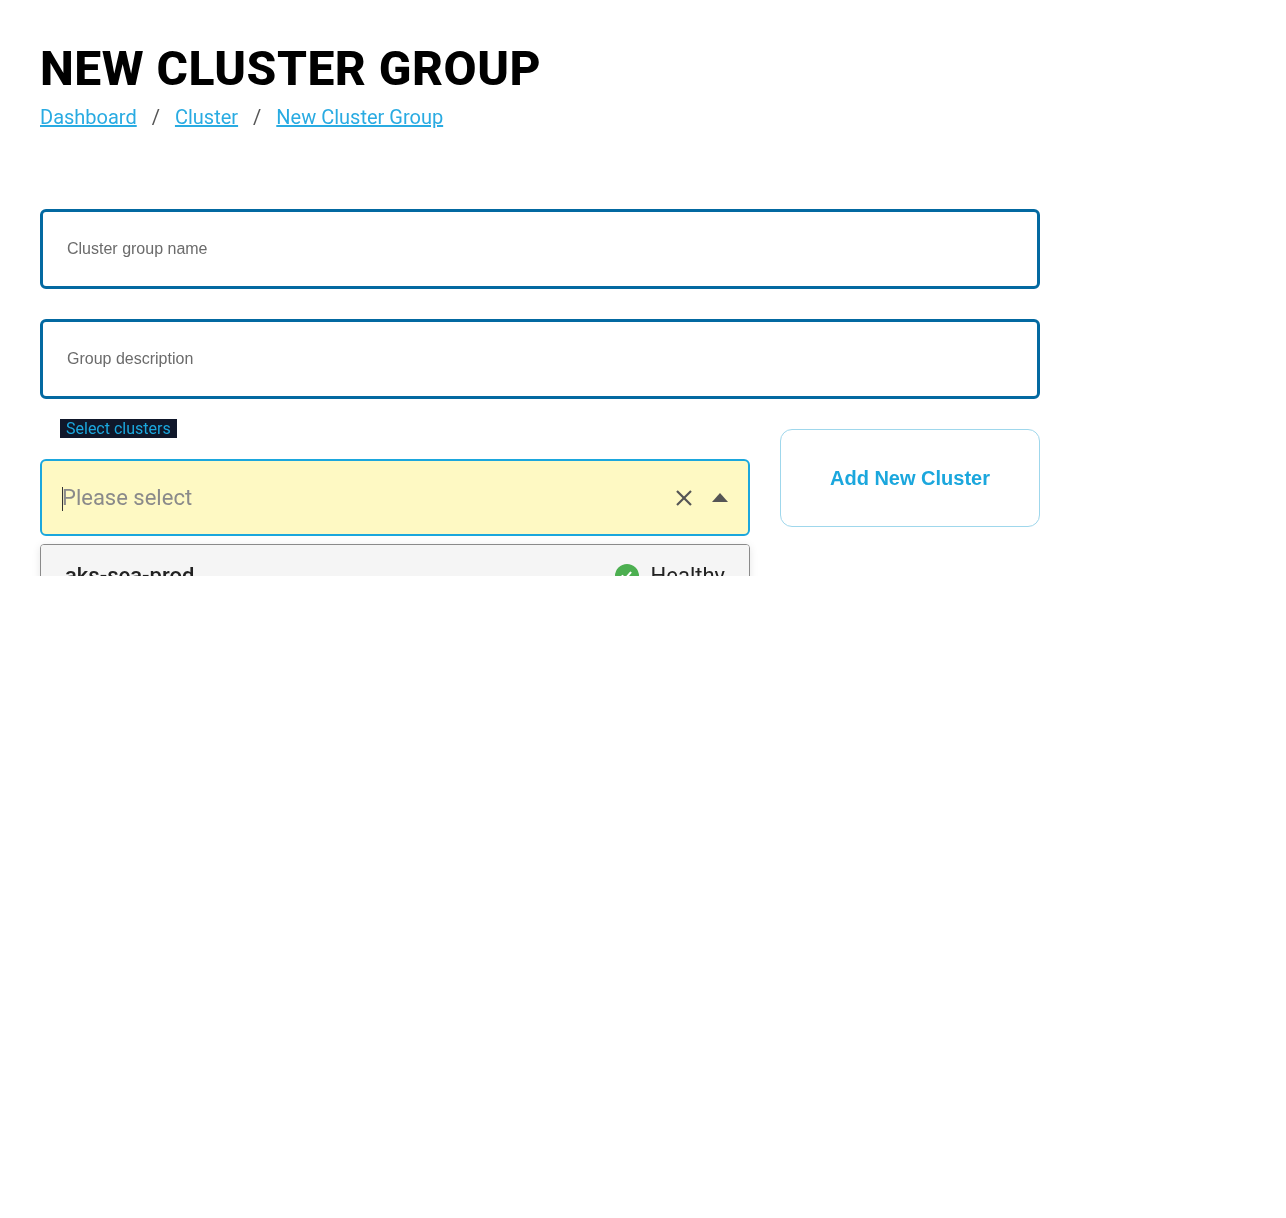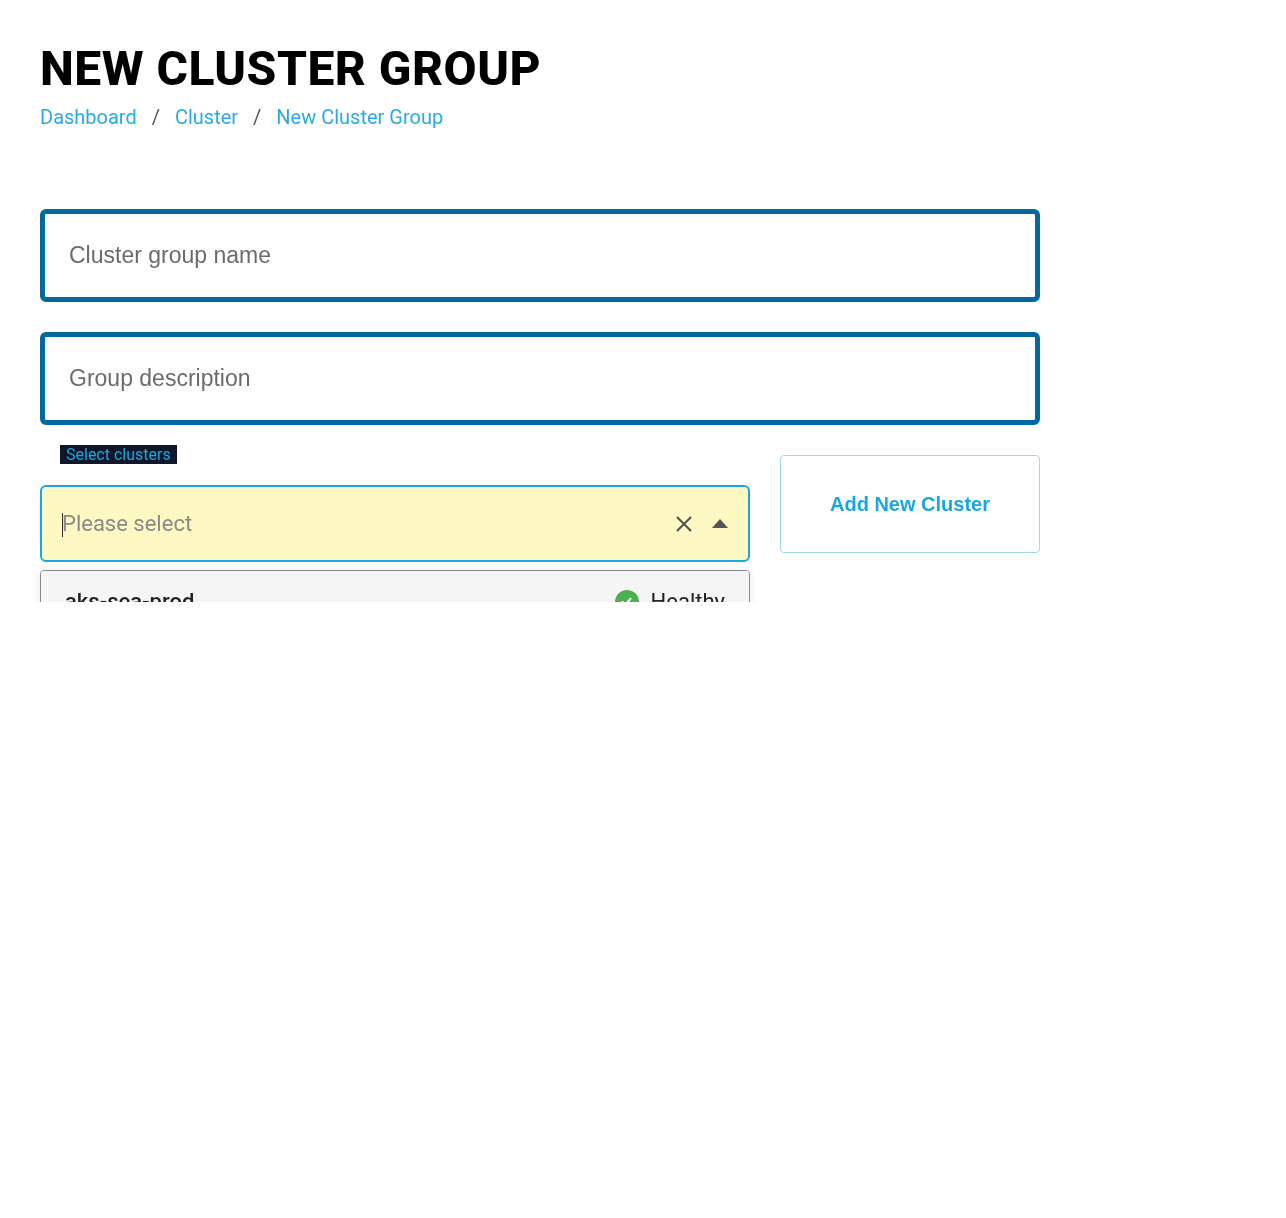--- a/index.html
+++ b/index.html
@@ -20,36 +20,37 @@
       color: #000000;
       margin-bottom: 8px;
     }
     .breadcrumb {
       font-size: 20px;
       color: #29abe2;
       margin-bottom: 80px;
     }
     .breadcrumb a {
       color: #29abe2;
+      text-decoration: underline;
       cursor: pointer;
     }
     .breadcrumb .sep {
       color: #555;
       margin: 0 10px;
       text-decoration: none;
     }
     .form-area {
       max-width: 1000px;
     }
     .text-input {
       width: 100%;
-      border: 5px solid #0369a1;
+      border: 3px solid #0369a1;
       border-radius: 6px;
       padding: 28px 24px;
-      font-size: 23px;
+      font-size: 16px;
       color: #333;
       margin-bottom: 30px;
       outline: none;
     }
     .text-input::placeholder {
       color: #6b6b6b;
     }
     .select-row {
       display: flex;
       align-items: flex-start;
@@ -160,21 +161,21 @@
       flex-shrink: 0;
     }
     .status-icon svg {
       width: 13px;
       height: 13px;
     }
     .add-cluster-btn {
       flex: 0 0 260px;
       height: 98px;
       border: 1px solid #9fd7ec;
-      border-radius: 4px;
+      border-radius: 12px;
       background: #fff;
       color: #1ba7dd;
       font-size: 20px;
       font-weight: 600;
       cursor: pointer;
       display: flex;
       align-items: center;
       justify-content: center;
     }
   </style>

